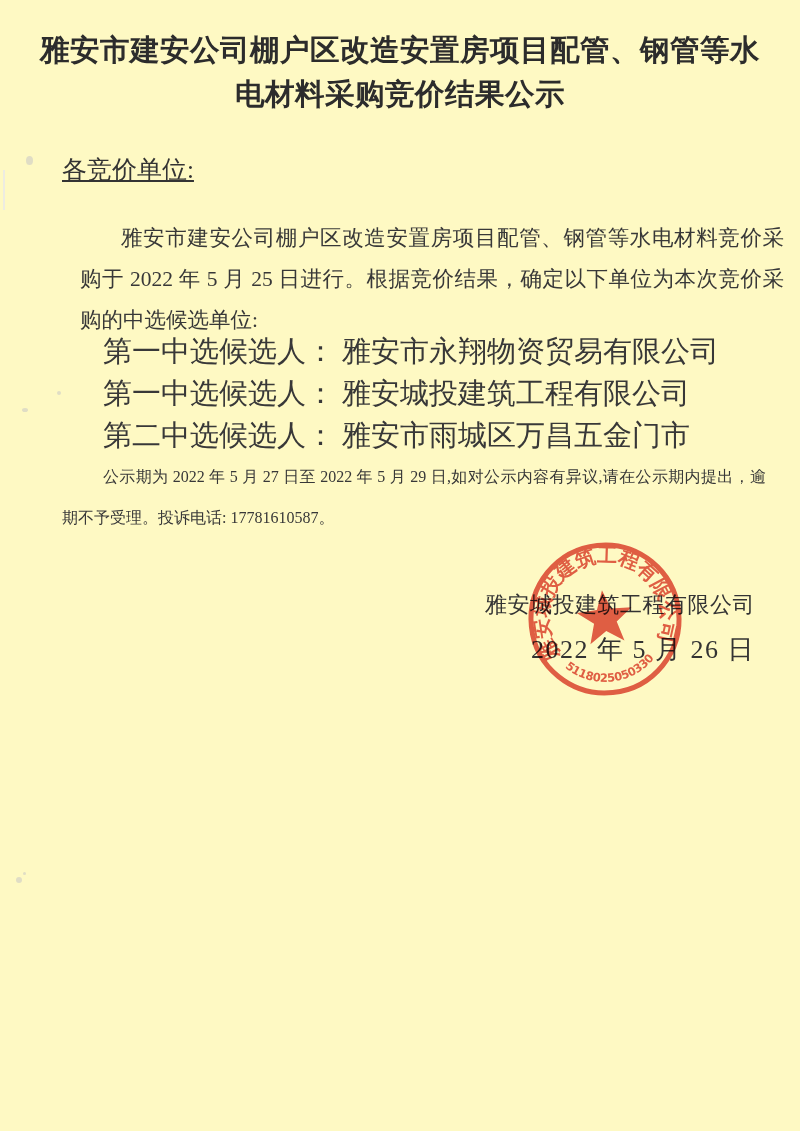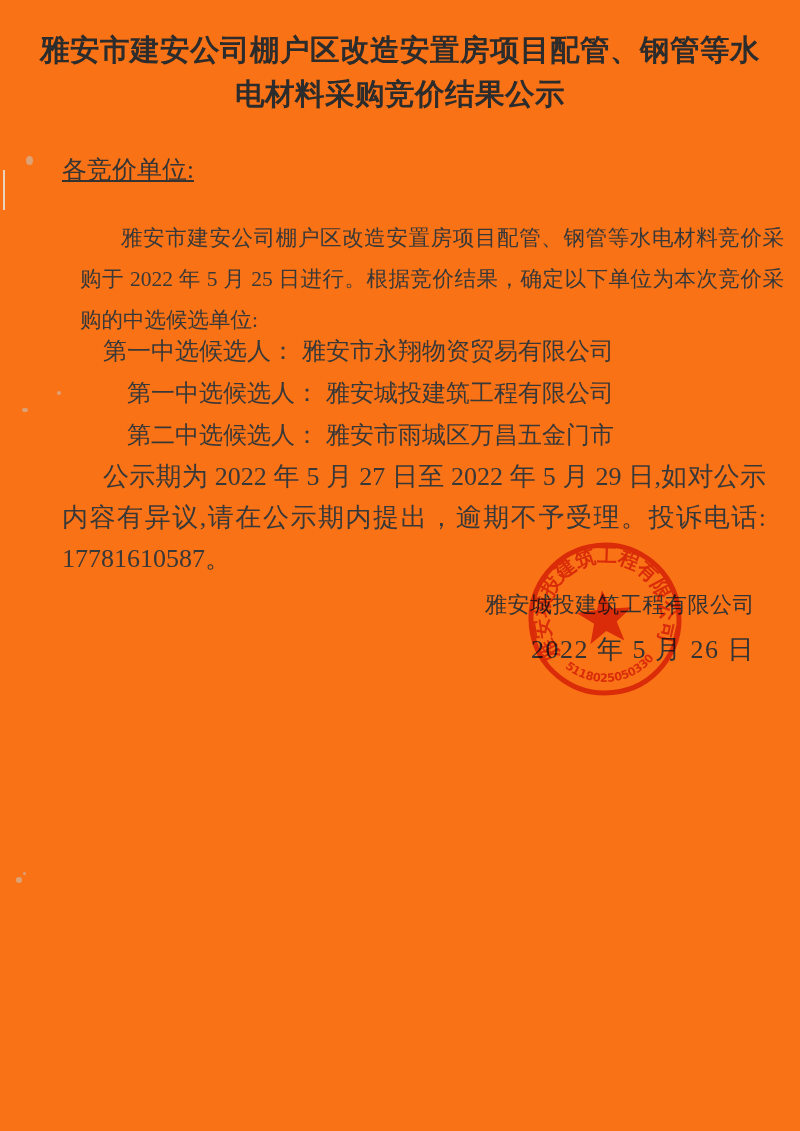--- a/index.html
+++ b/index.html
@@ -2,21 +2,21 @@
 <html style="--seal-color: #de5248;"><head>
 <meta charset="utf-8">
 <title>Document</title>
 <style>
   html, body { margin: 0; padding: 0; background: #ffffff; }
   .page {
     position: relative;
     width: 800px;
     height: 1131px;
     margin: 0 auto;
-    background: #f97316;
+    background: #fef9c3;
     overflow: hidden;
     font-family: "Liberation Serif", "DejaVu Serif", serif;
     color: #383838;
   }
   .doc-title {
     position: absolute;
     top: 28px;
     left: 40px;
     width: 720px;
     margin: 0;
@@ -47,32 +47,31 @@
     text-align: justify;
     text-indent: 41px;
     margin: 18px;
   }
   .candidates {
     position: absolute;
     top: 330px;
     left: 103px;
   }
   .candidate-row {
-    font-size: 24px;
+    font-size: 29px;
     line-height: 42px;
     white-space: nowrap;
-    text-align: right;
   }
   .candidate-name { margin-left: 7px; }
   .closing {
     position: absolute;
     top: 456px;
     left: 62px;
     width: 704px;
-    font-size: 26px;
+    font-size: 16px;
     line-height: 41px;
     text-align: justify;
     text-indent: 41px;
     margin: 0;
   }
   .sig-company {
     position: absolute;
     top: 592px;
     right: 45px;
     font-size: 22px;

